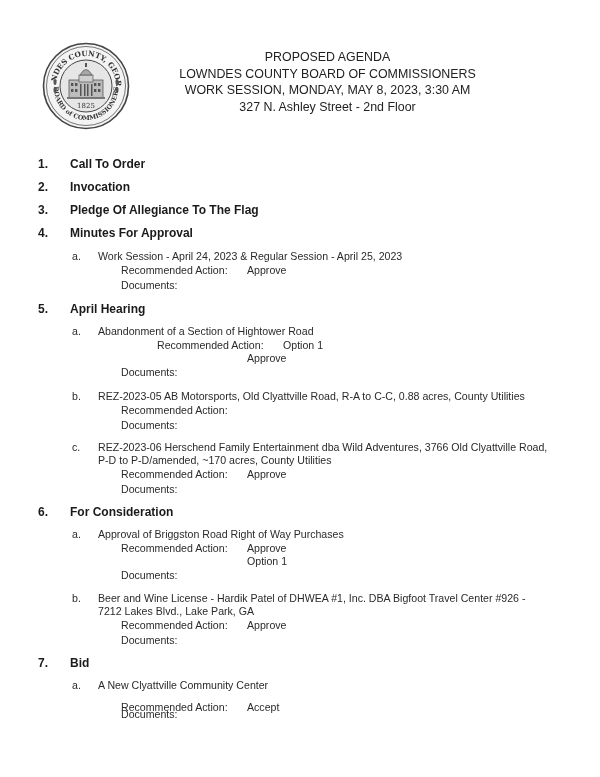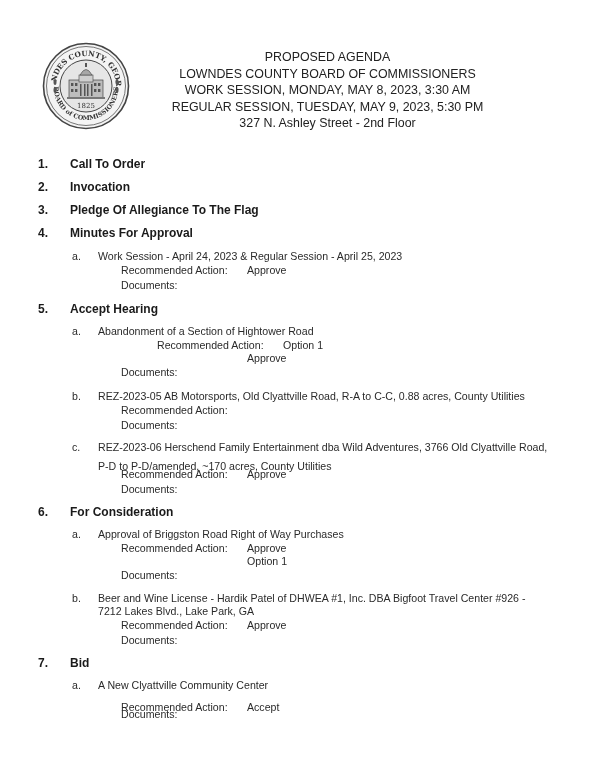--- a/index.html
+++ b/index.html
@@ -74,21 +74,20 @@
         <ellipse cx="75" cy="40" rx="1.5" ry="3"></ellipse>
           <ellipse cx="75" cy="48" rx="1.5" ry="3"></ellipse>
       </g>
     </svg>
   </div>
 
   <div class="header">
     <div>PROPOSED AGENDA</div>
     <div>LOWNDES COUNTY BOARD OF COMMISSIONERS</div>
     <div>WORK SESSION, MONDAY, MAY 8, 2023, 3:30 AM</div>
-    <div>REGULAR SESSION, TUESDAY, MAY 9, 2023, 5:30 PM</div>
     <div>327 N. Ashley Street - 2nd Floor</div>
   </div>
 
   <div class="agenda">
 
     <div class="sec" style="top:157px;">
       <span class="num">1.</span>
       <span class="ttl">Call To Order</span>
     </div>
 
@@ -112,21 +111,21 @@
       <div class="row" style="top:14px;">
         <span class="lbl">Recommended Action:</span><span class="val">Approve</span>
       </div>
       <div class="row" style="top:29px;">
         <span class="lbl">Documents:</span>
       </div>
     </div>
 
     <div class="sec" style="top:302px;">
       <span class="num">5.</span>
-      <span class="ttl">Accept Hearing</span>
+      <span class="ttl">April Hearing</span>
     </div>
     <div class="item" style="top:325px;">
       <span class="let">a.</span>
       <span class="ittl">Abandonment of a Section of Hightower Road</span>
       <div class="row" style="top:14px;padding-left:36px;">
         <span class="lbl">Recommended Action:</span><span class="val">Option 1</span>
       </div>
       <div class="row" style="top:27px;">
         <span class="lbl"></span><span class="val">Approve</span>
       </div>
@@ -142,21 +141,21 @@
         <span class="lbl">Recommended Action:</span>
       </div>
       <div class="row" style="top:29px;">
         <span class="lbl">Documents:</span>
       </div>
     </div>
 
     <div class="item" style="top:441px;">
       <span class="let">c.</span>
       <span class="ittl">REZ-2023-06 Herschend Family Entertainment dba Wild Adventures, 3766 Old Clyattville Road,</span>
-      <span class="ittl" style="top:19px;">P-D to P-D/amended, ~170 acres, County Utilities</span>
+      <span class="ittl" style="top:13px;">P-D to P-D/amended, ~170 acres, County Utilities</span>
       <div class="row" style="top:27px;">
         <span class="lbl">Recommended Action:</span><span class="val">Approve</span>
       </div>
       <div class="row" style="top:42px;">
         <span class="lbl">Documents:</span>
       </div>
     </div>
 
     <div class="sec" style="top:505px;">
       <span class="num">6.</span>

